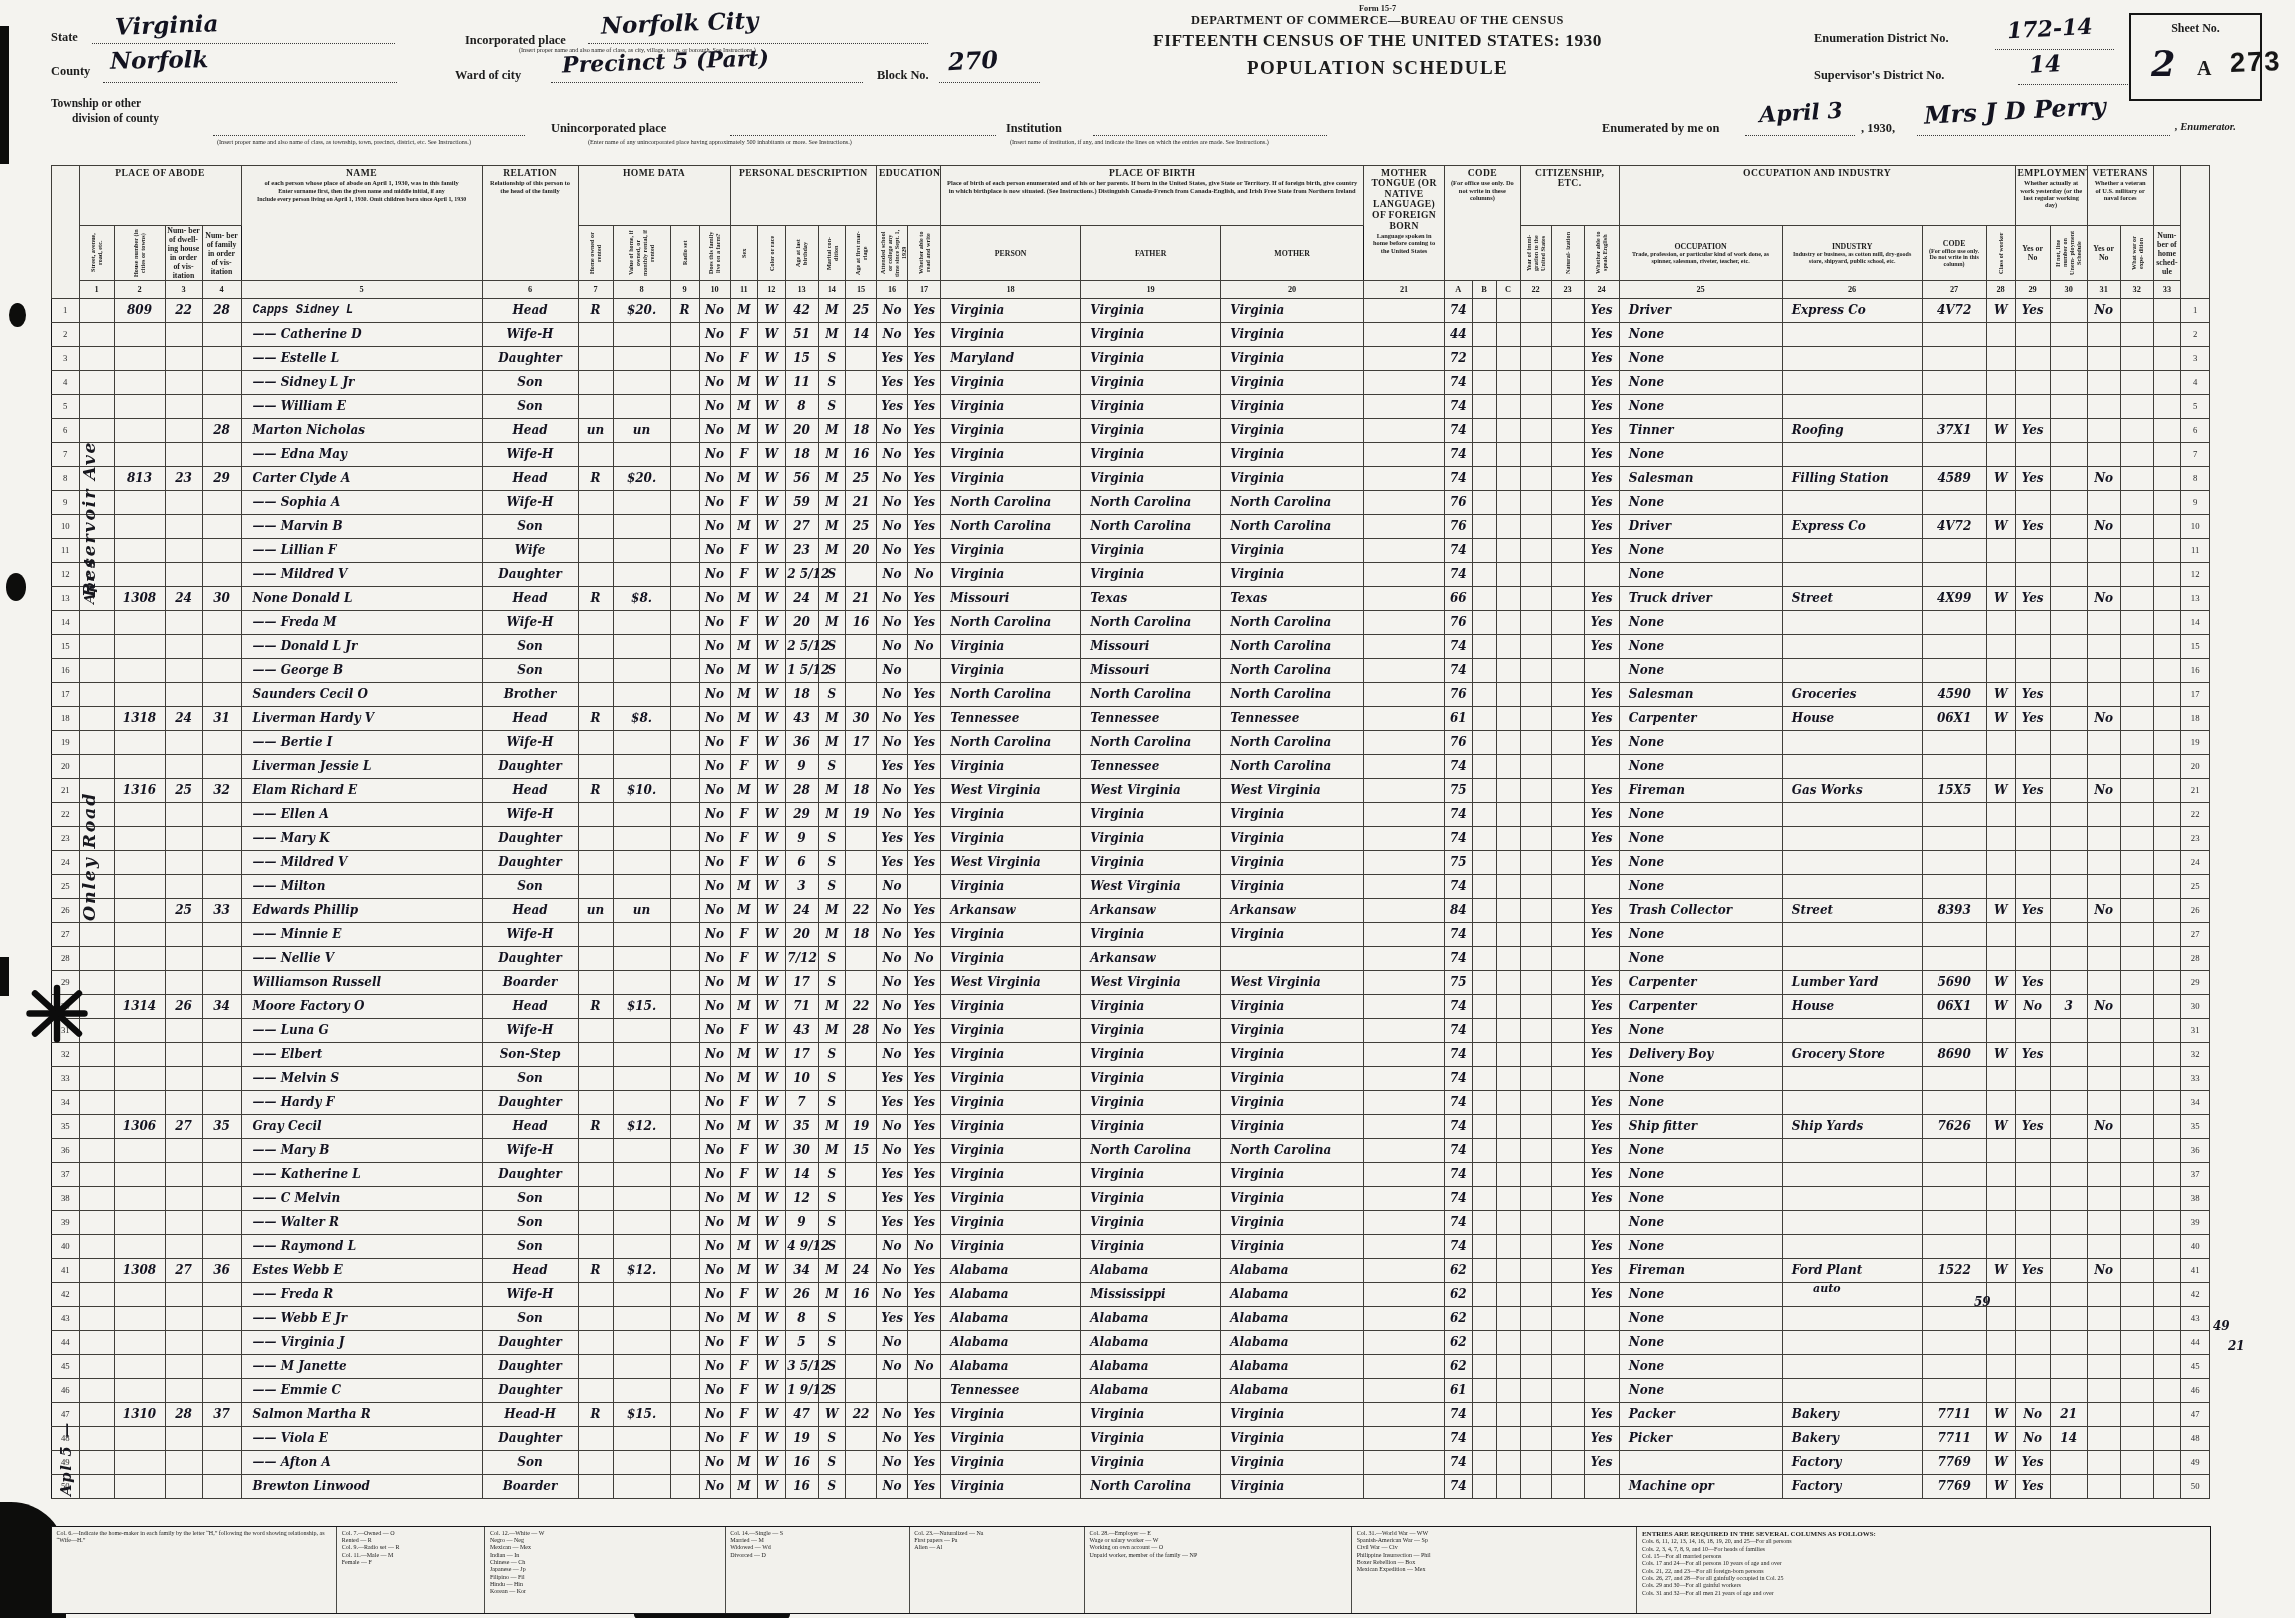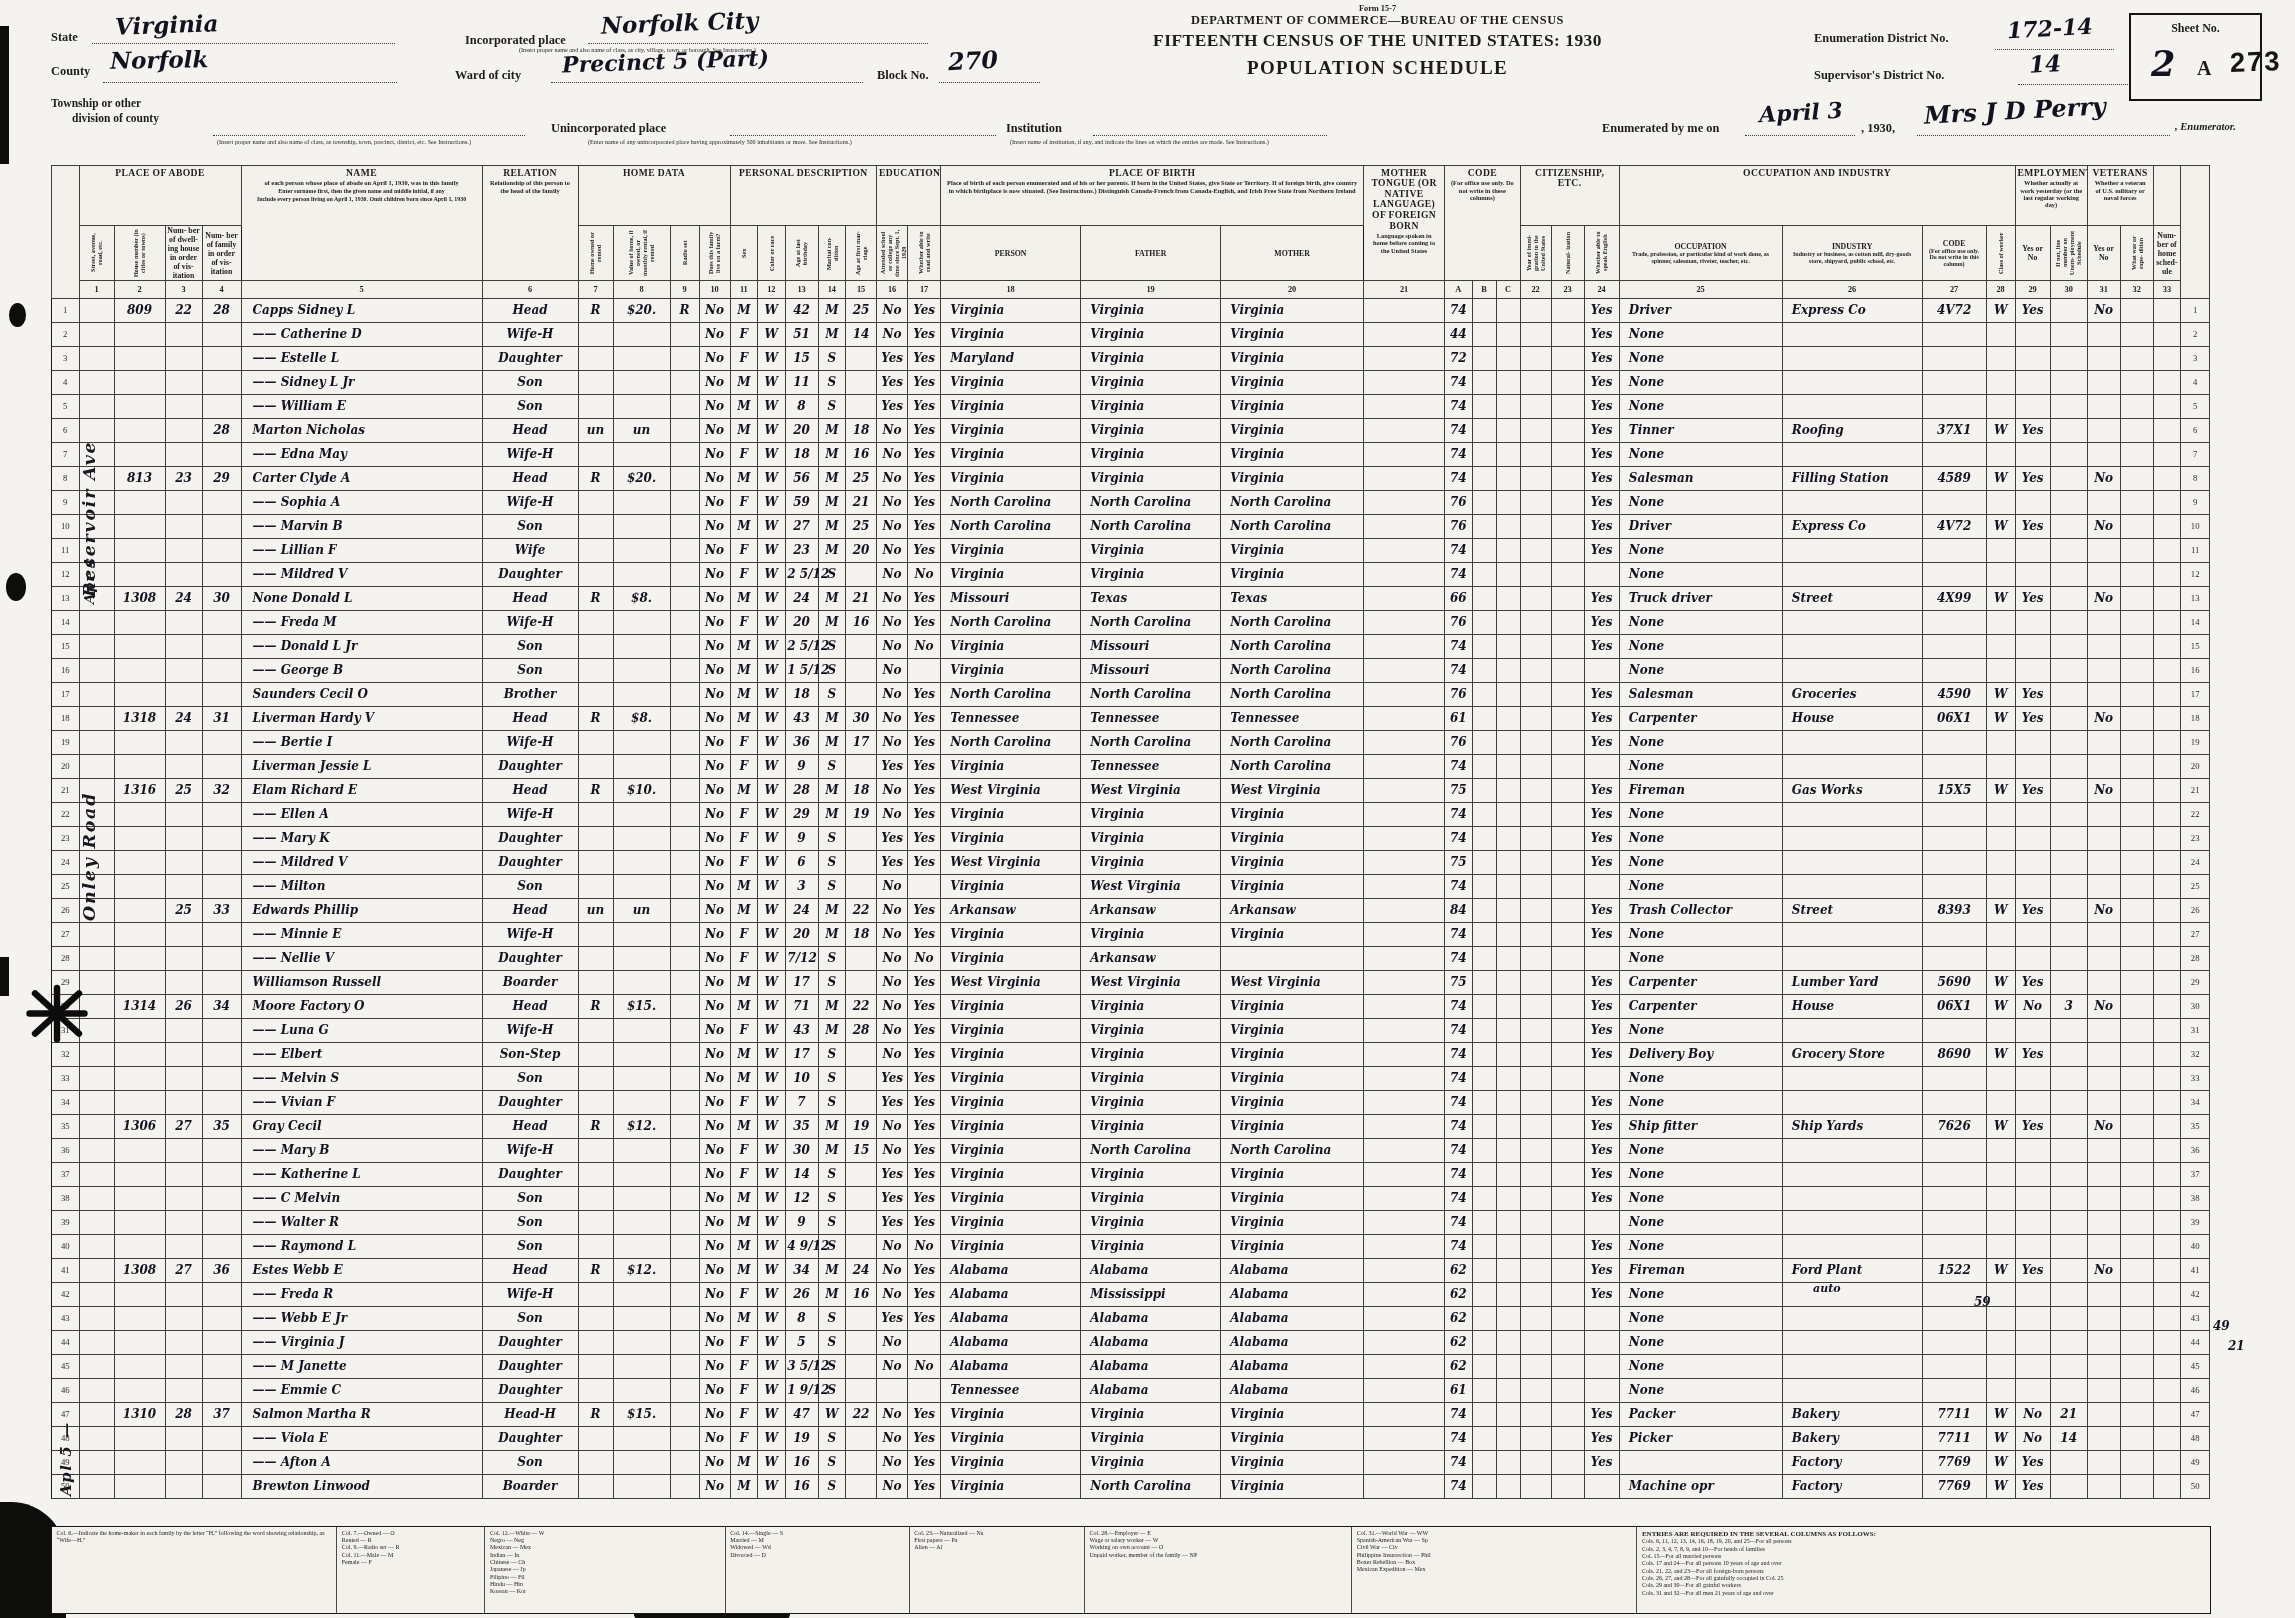--- a/index.html
+++ b/index.html
@@ -343,21 +343,21 @@
           <th class="num" style="border-left: 1.8px solid rgb(23, 23, 26);">33</th>
         </tr>
       </thead>
       <tbody>
         <tr>
           <td class="ln" style="border-left: 1.8px solid rgb(23, 23, 26);">1</td>
           <td class="blank" style="border-left: 1.8px solid rgb(23, 23, 26);"></td>
           <td class="hw ct">809</td>
           <td class="hw ct">22</td>
           <td class="hw ct">28</td>
-          <td class="hw nm" style="border-left: 1.8px solid rgb(23, 23, 26);">Capps Sidney L</td>
+          <td class="hw nm" style="border-left: 1.8px solid rgb(23, 23, 26); font-family: Liberation Mono, monospace;">Capps Sidney L</td>
           <td class="hw ct" style="border-left: 1.8px solid rgb(23, 23, 26);">Head</td>
           <td class="hw ct" style="border-left: 1.8px solid rgb(23, 23, 26);">R</td>
           <td class="hw ct">$20.</td>
           <td class="hw ct">R</td>
           <td class="hw ct">No</td>
           <td class="hw ct" style="border-left: 1.8px solid rgb(23, 23, 26);">M</td>
           <td class="hw ct">W</td>
           <td class="hw ct">42</td>
           <td class="hw ct">M</td>
           <td class="hw ct">25</td>
@@ -1663,21 +1663,21 @@
           <td class="blank"></td>
           <td class="blank" style="border-left: 1.8px solid rgb(23, 23, 26);"></td>
           <td class="ln" style="border-left: 1.8px solid rgb(23, 23, 26);">33</td>
         </tr>
         <tr>
           <td class="ln" style="border-left: 1.8px solid rgb(23, 23, 26);">34</td>
           <td class="blank" style="border-left: 1.8px solid rgb(23, 23, 26);"></td>
           <td class="hw ct"></td>
           <td class="hw ct"></td>
           <td class="hw ct"></td>
-          <td class="hw nm" style="border-left: 1.8px solid rgb(23, 23, 26);">—— Vivian F</td>
+          <td class="hw nm" style="border-left: 1.8px solid rgb(23, 23, 26);">—— Hardy F</td>
           <td class="hw ct" style="border-left: 1.8px solid rgb(23, 23, 26);">Daughter</td>
           <td class="hw ct" style="border-left: 1.8px solid rgb(23, 23, 26);"></td>
           <td class="hw ct"></td>
           <td class="hw ct"></td>
           <td class="hw ct">No</td>
           <td class="hw ct" style="border-left: 1.8px solid rgb(23, 23, 26);">F</td>
           <td class="hw ct">W</td>
           <td class="hw ct">7</td>
           <td class="hw ct">S</td>
           <td class="hw ct"></td>

